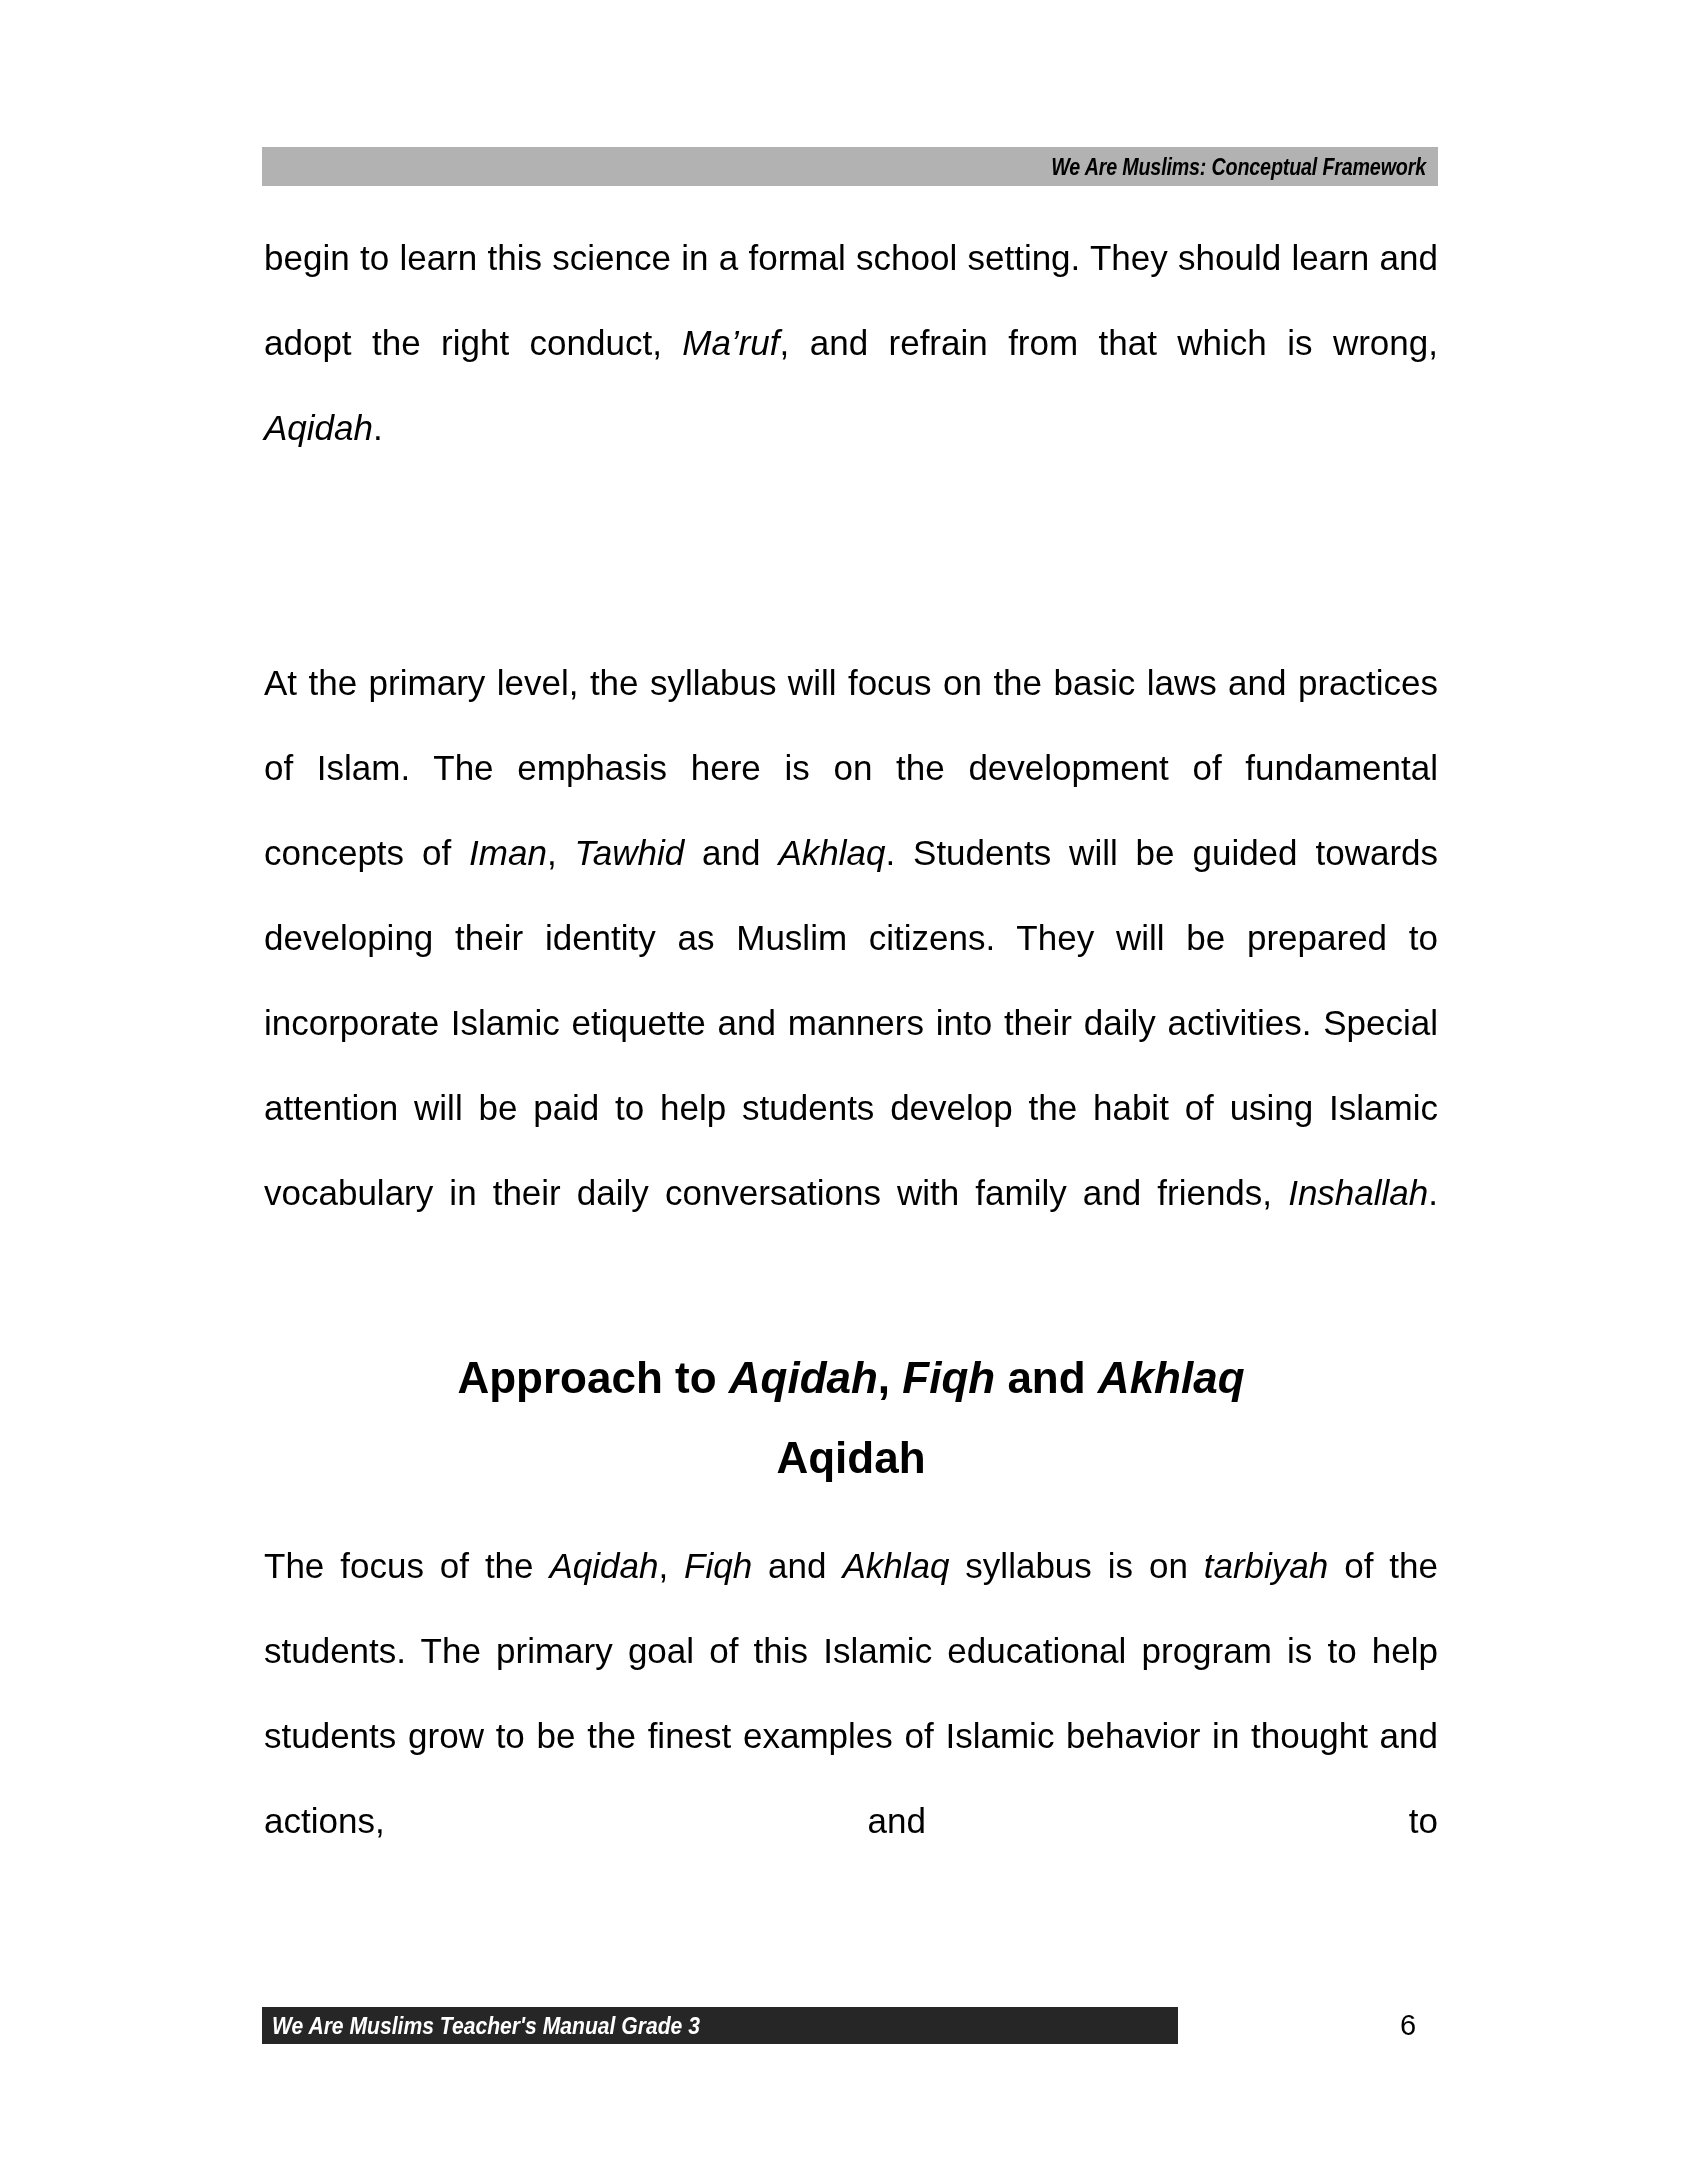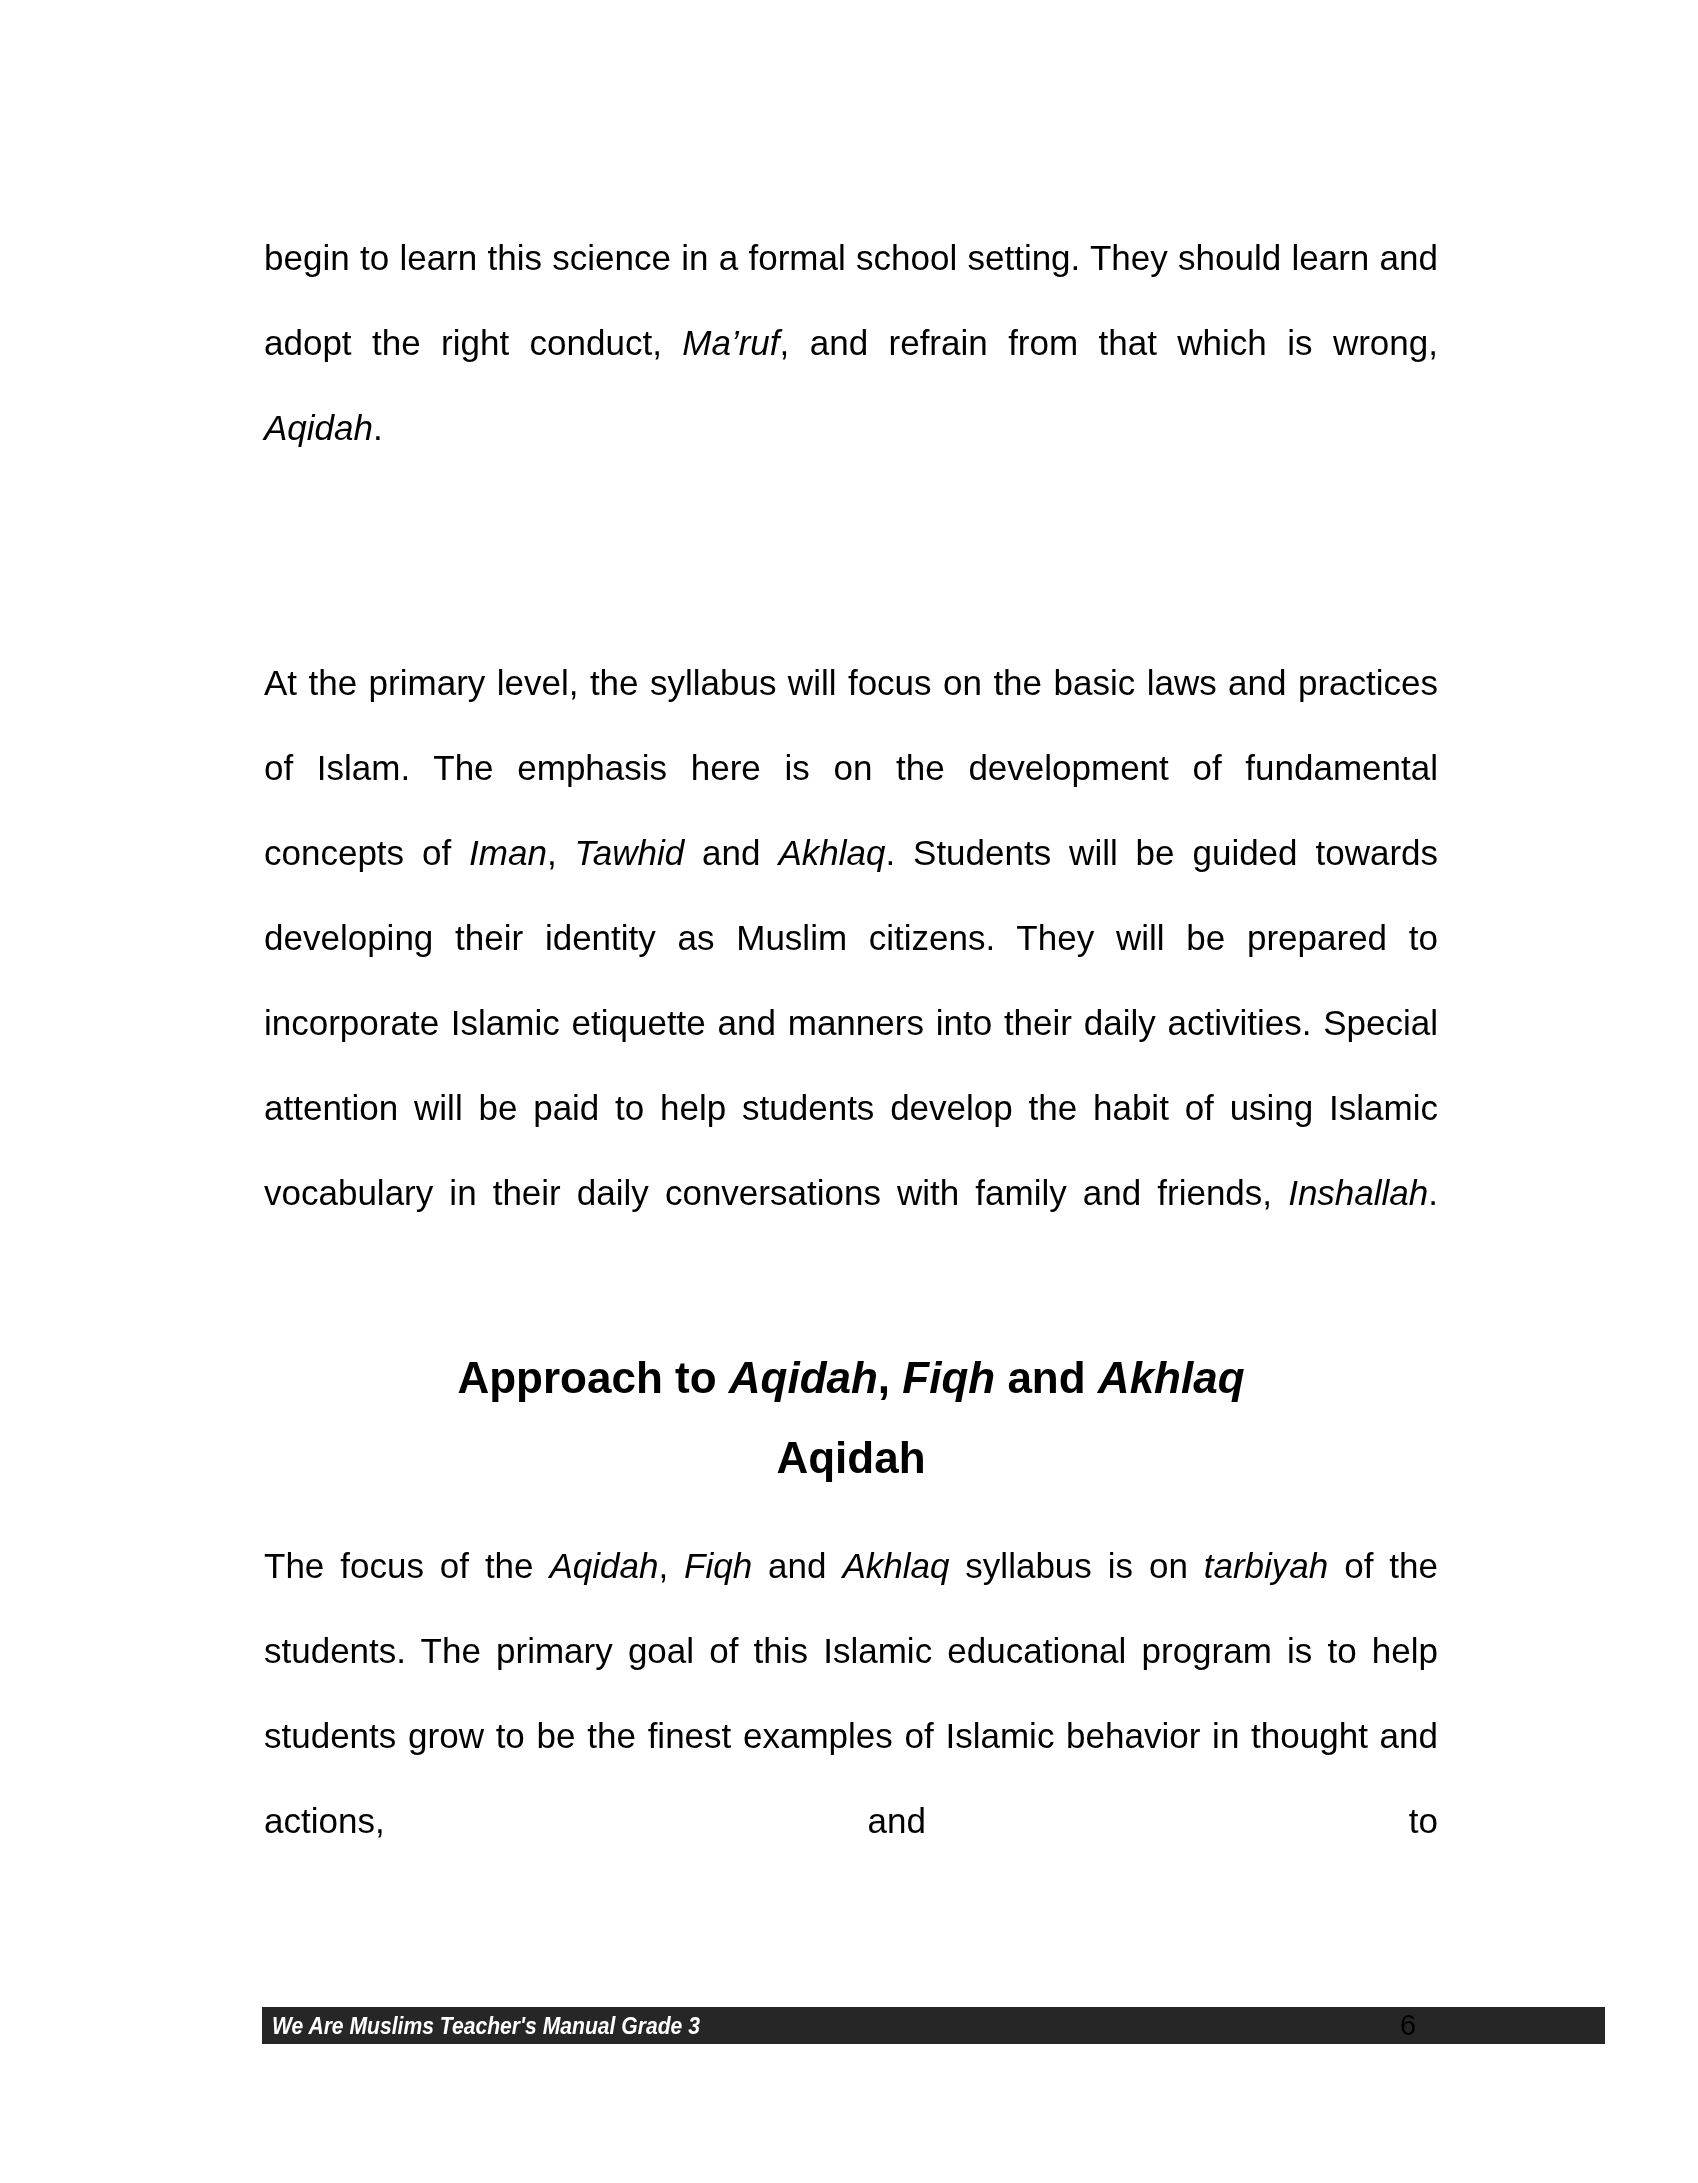--- a/index.html
+++ b/index.html
@@ -96,21 +96,21 @@
   .heading-block {
     margin-top: 17.5px;
     margin-bottom: 25px;
   }
 
   
   .footer-band {
     position: absolute;
     left: 262px;
     top: 2007px;
-    width: 1343px;
+    width: 916px;
     height: 37px;
     background: #262626;
     display: flex;
     align-items: center;
     box-sizing: border-box;
     padding-left: 9.7px;
   }
   .footer-text {
     font-family: "Liberation Sans", sans-serif;
     font-style: italic;
@@ -132,20 +132,23 @@
     font-size: 29px;
     font-weight: normal;
     color: #000000;
   }
 </style>
 </head>
 <body>
 
 <div class="page">
 
+  <div class="header-band">
+    <span class="header-text">We Are Muslims: Conceptual Framework</span>
+  </div>
 
   <div class="content">
 
     <p class="body"><span>begin to learn this science in a formal school setting. They should learn and adopt the right conduct, </span><span class="i">Ma’ruf</span><span>, and refrain from that which is wrong, </span><span class="i">Aqidah</span><span>.</span></p>
 
     <div class="gap-para"></div>
 
     <p class="body"><span>At the primary level, the syllabus will focus on the basic laws and practices of Islam. The emphasis here is on the development of fundamental concepts of </span><span class="i">Iman</span><span>, </span><span class="i">Tawhid</span><span> and </span><span class="i">Akhlaq</span><span>. Students will be guided towards developing their identity as Muslim citizens. They will be prepared to incorporate Islamic etiquette and manners into their daily activities. Special attention will be paid to help students develop the habit of using Islamic vocabulary in their daily conversations with family and friends, </span><span class="i">Inshallah</span><span>.</span></p>
 
     <div class="heading-block">

